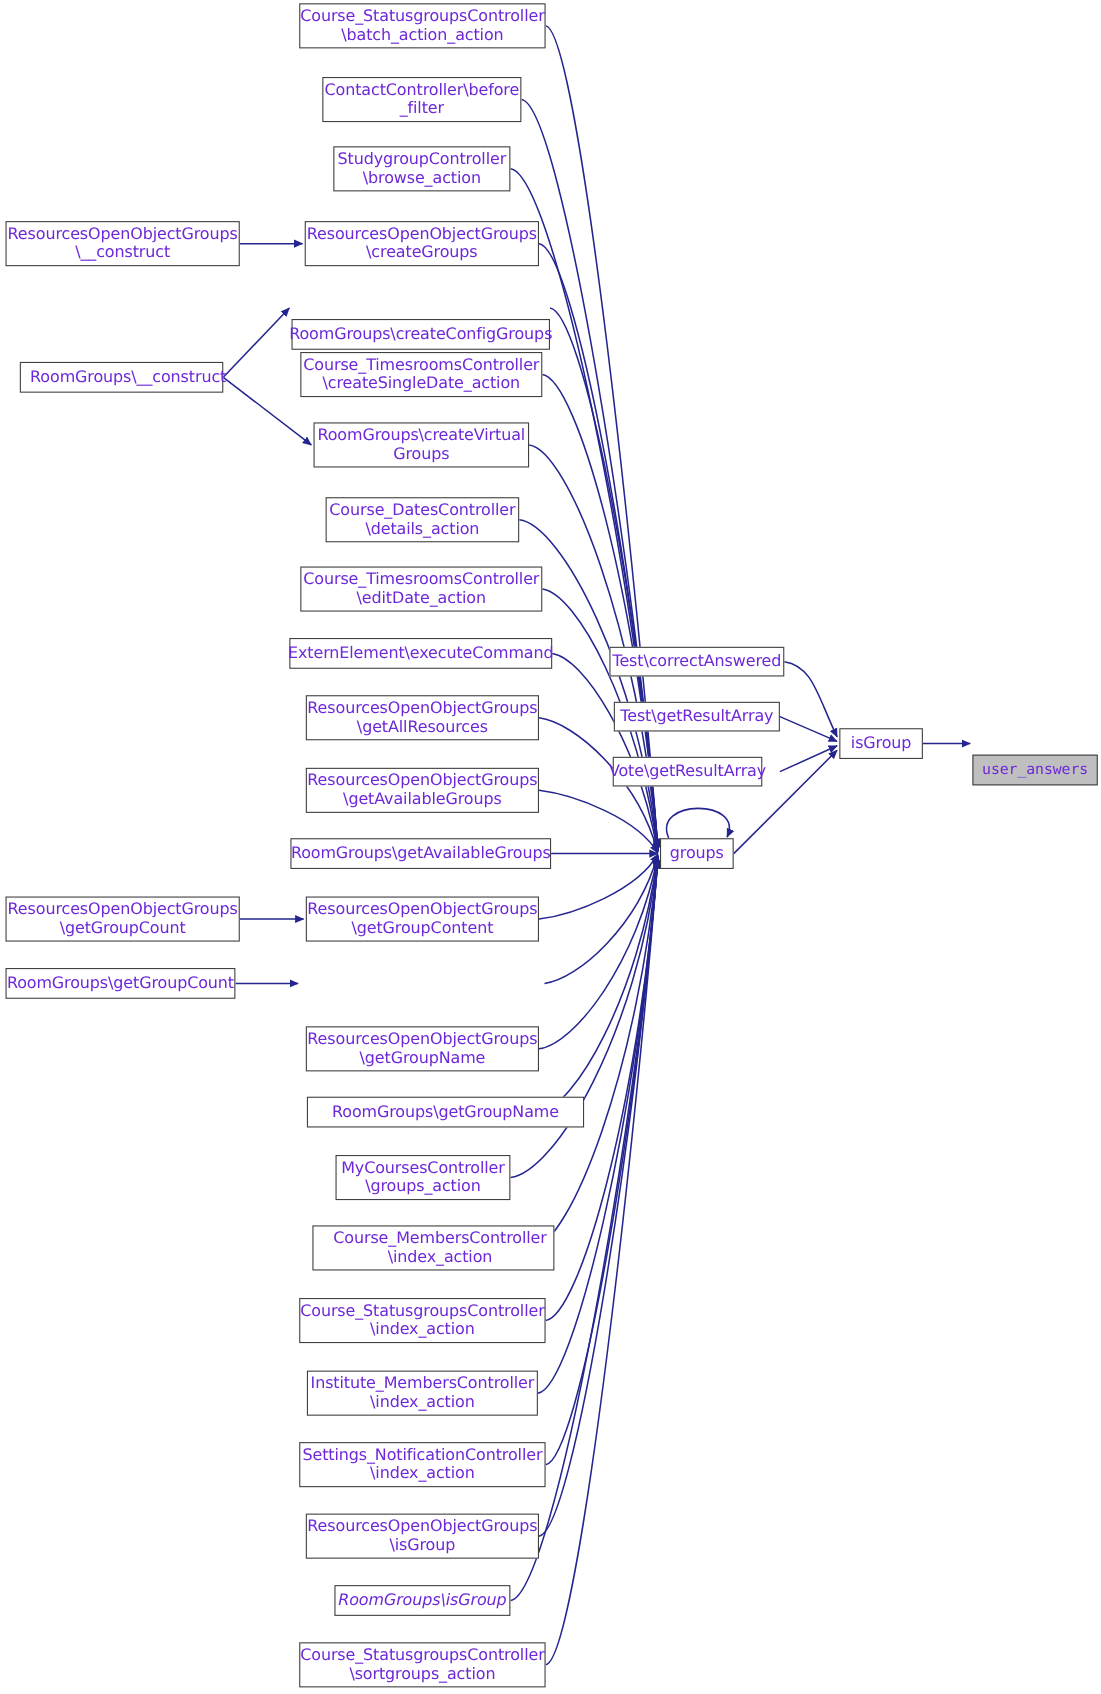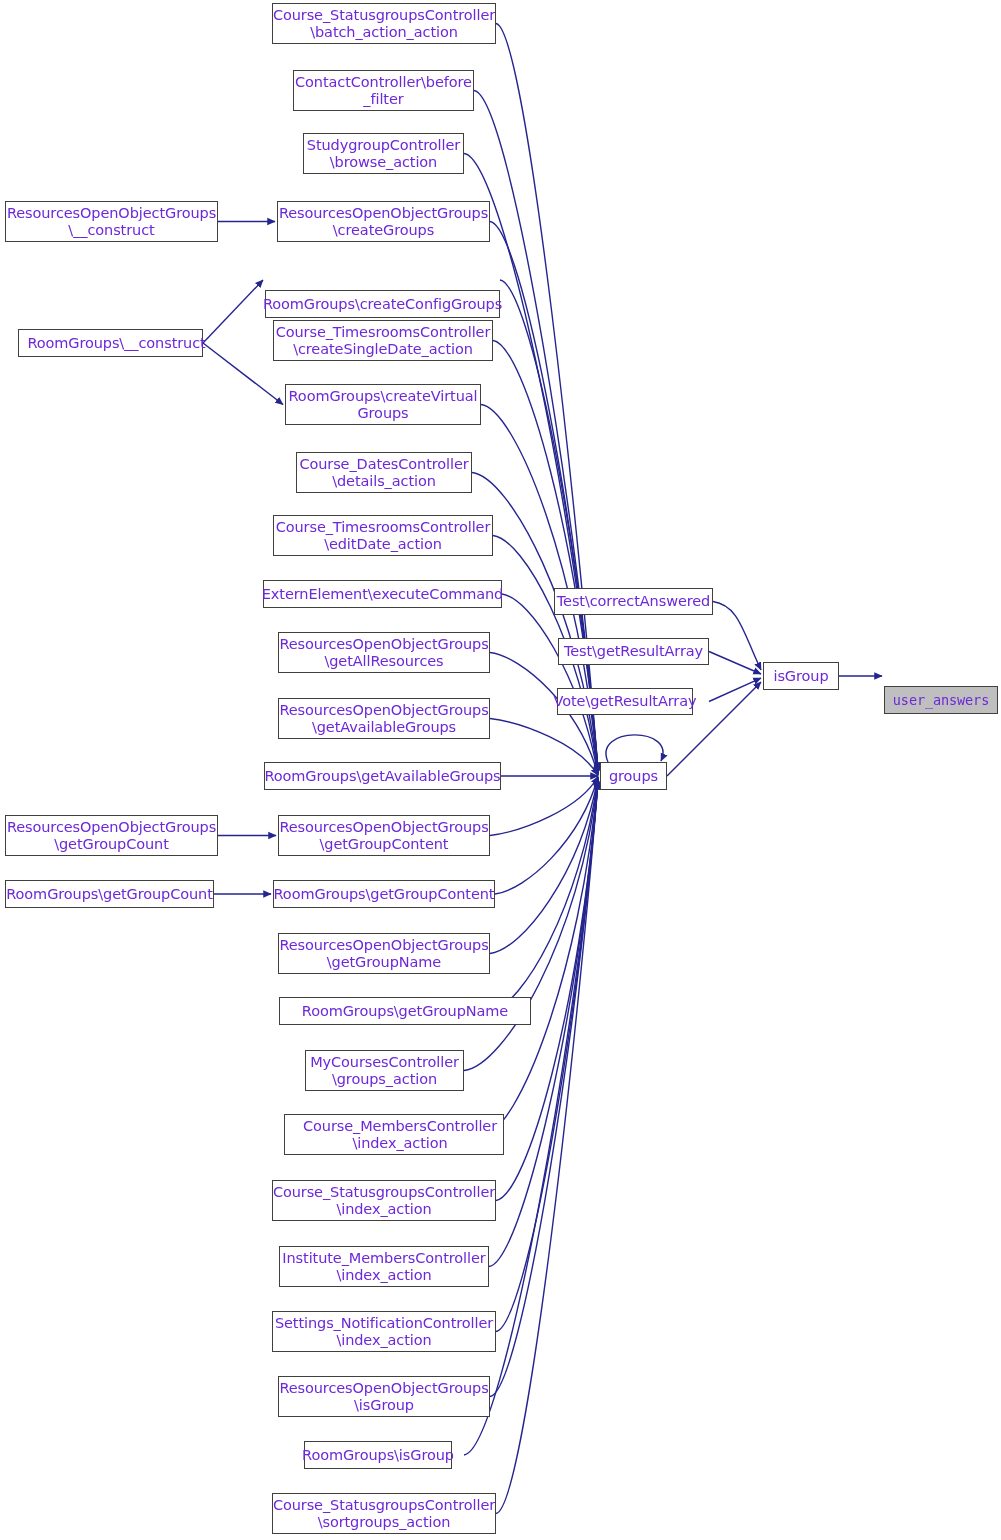--- a/index.html
+++ b/index.html
@@ -119,37 +119,36 @@
     <div class="node" style="left: 278px; top: 632px; width: 212px; height: 41px;"><span>ResourcesOpenObjectGroups
 \getAllResources</span></div>
     <div class="node" style="left: 278px; top: 698px; width: 212px; height: 41px;"><span>ResourcesOpenObjectGroups
 \getAvailableGroups</span></div>
     <div class="node" style="left: 264px; top: 762px; width: 237px; height: 28px;"><span>RoomGroups\getAvailableGroups</span></div>
     <div class="node" style="left: 5px; top: 815px; width: 213px; height: 41px;"><span>ResourcesOpenObjectGroups
 \getGroupCount</span></div>
     <div class="node" style="left: 278px; top: 815px; width: 212px; height: 41px;"><span>ResourcesOpenObjectGroups
 \getGroupContent</span></div>
     <div class="node" style="left: 5px; top: 880px; width: 209px; height: 28px;"><span>RoomGroups\getGroupCount</span></div>
-    <div class="node" style="left: 273px; top: 880px; width: 222px; height: 28px;"><span>RoomGroups\getGroupContent</span></div>
     <div class="node" style="left: 278px; top: 933px; width: 212px; height: 41px;"><span>ResourcesOpenObjectGroups
 \getGroupName</span></div>
     <div class="node" style="left: 279px; top: 997px; width: 252px; height: 28px;"><span>RoomGroups\getGroupName</span></div>
     <div class="node" style="left: 305px; top: 1050px; width: 159px; height: 41px;"><span>MyCoursesController
 \groups_action</span></div>
     <div class="node" style="left: 284px; top: 1114px; width: 220px; height: 41px; padding-left: 12px;"><span>Course_MembersController
 \index_action</span></div>
     <div class="node" style="left: 272px; top: 1180px; width: 224px; height: 41px;"><span>Course_StatusgroupsController
 \index_action</span></div>
     <div class="node" style="left: 279px; top: 1246px; width: 210px; height: 41px;"><span>Institute_MembersController
 \index_action</span></div>
     <div class="node" style="left: 272px; top: 1311px; width: 224px; height: 41px;"><span>Settings_NotificationController
 \index_action</span></div>
     <div class="node" style="left: 278px; top: 1376px; width: 212px; height: 41px;"><span>ResourcesOpenObjectGroups
 \isGroup</span></div>
-    <div class="node" style="left: 304px; top: 1441px; width: 148px; height: 28px;"><span>RoomGroups\isGroup</span></div>
+    <div class="node" style="left: 304px; top: 1441px; width: 160px; height: 28px; font-style: italic;"><span>RoomGroups\isGroup</span></div>
     <div class="node" style="left: 272px; top: 1493px; width: 224px; height: 41px;"><span>Course_StatusgroupsController
 \sortgroups_action</span></div>
     <div class="node" style="left: 554px; top: 588px; width: 159px; height: 27px;"><span>Test\correctAnswered</span></div>
     <div class="node" style="left: 558px; top: 638px; width: 151px; height: 27px;"><span>Test\getResultArray</span></div>
     <div class="node" style="left: 557px; top: 688px; width: 136px; height: 27px;"><span>Vote\getResultArray</span></div>
     <div class="node" style="left: 600px; top: 762px; width: 67px; height: 28px;"><span>groups</span></div>
     <div class="node" style="left: 763px; top: 662px; width: 76px; height: 28px;"><span>isGroup</span></div>
     <div class="node highlight" style="left: 884px; top: 662px; width: 114px; height: 28px; margin-top: 24px;"><span>user_answers</span></div>
   </div>
 

